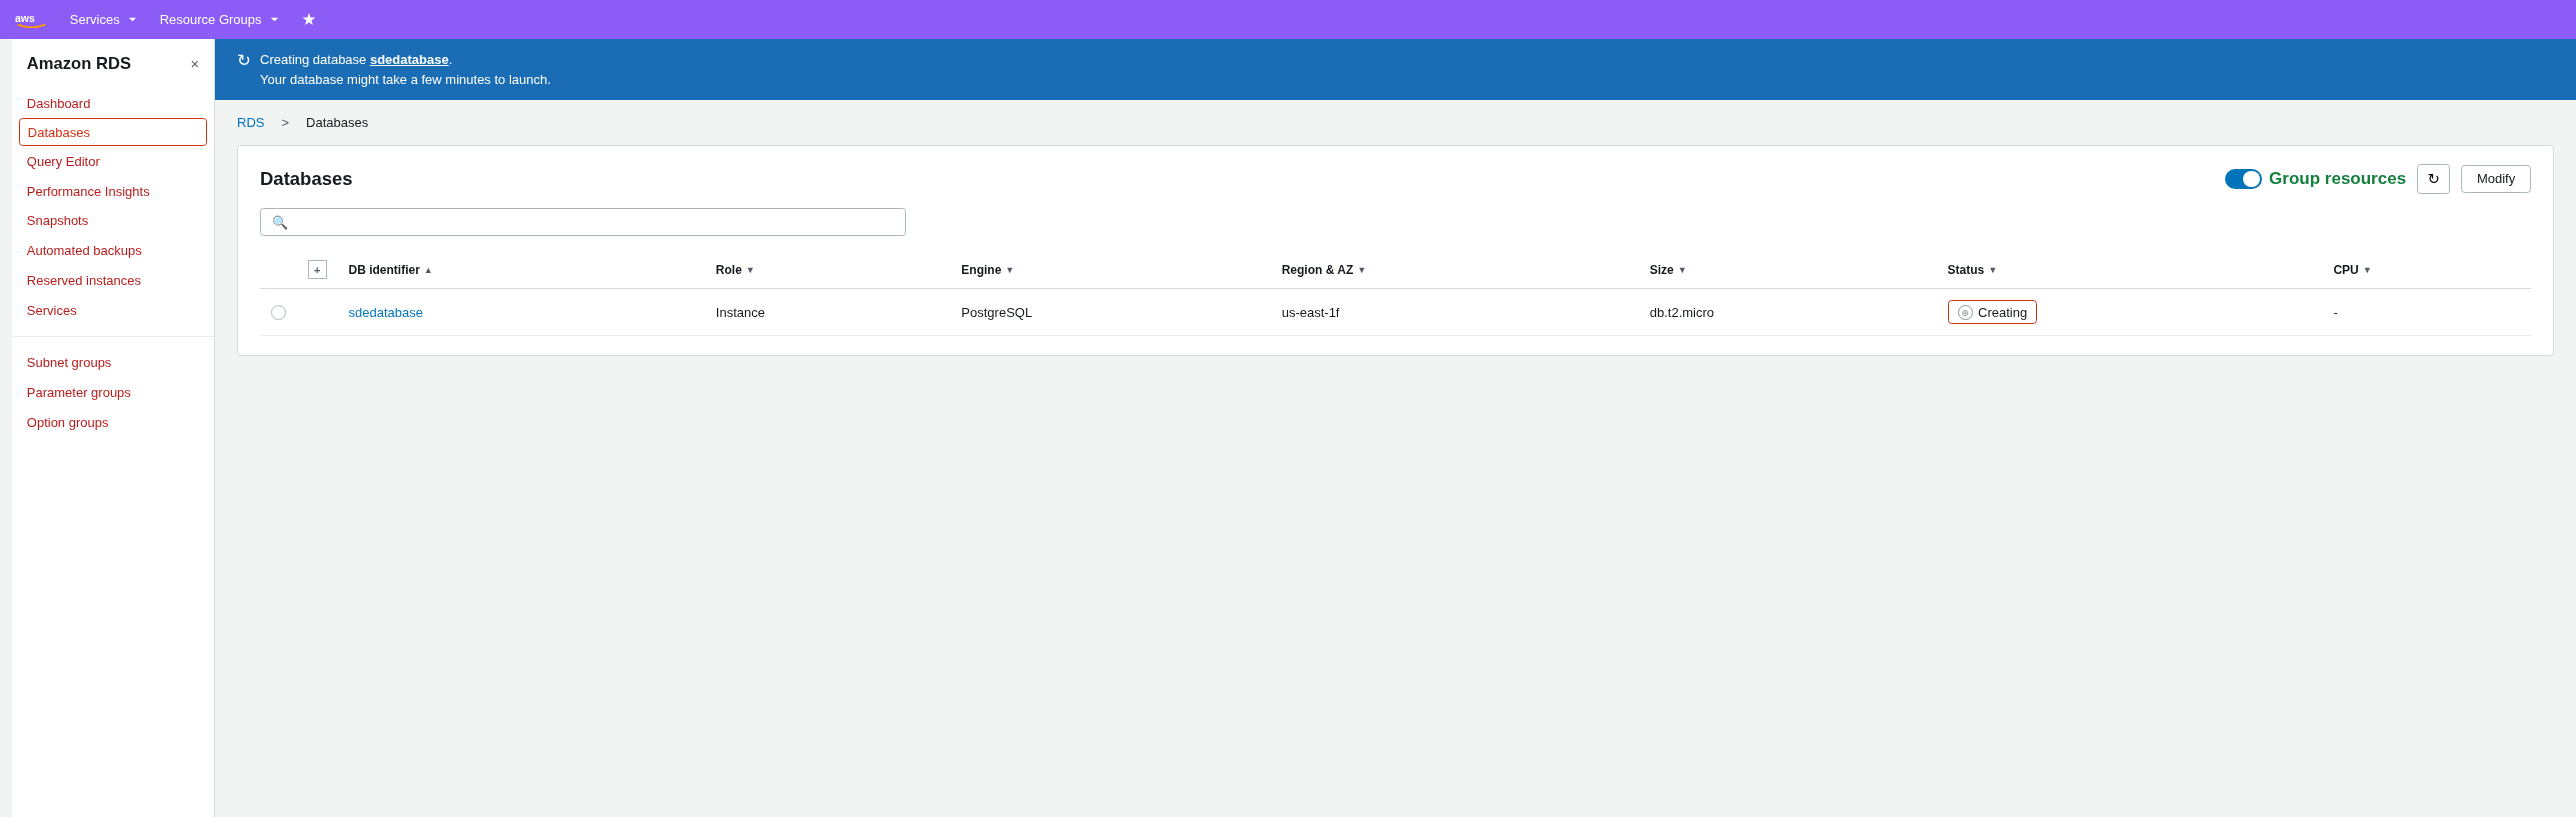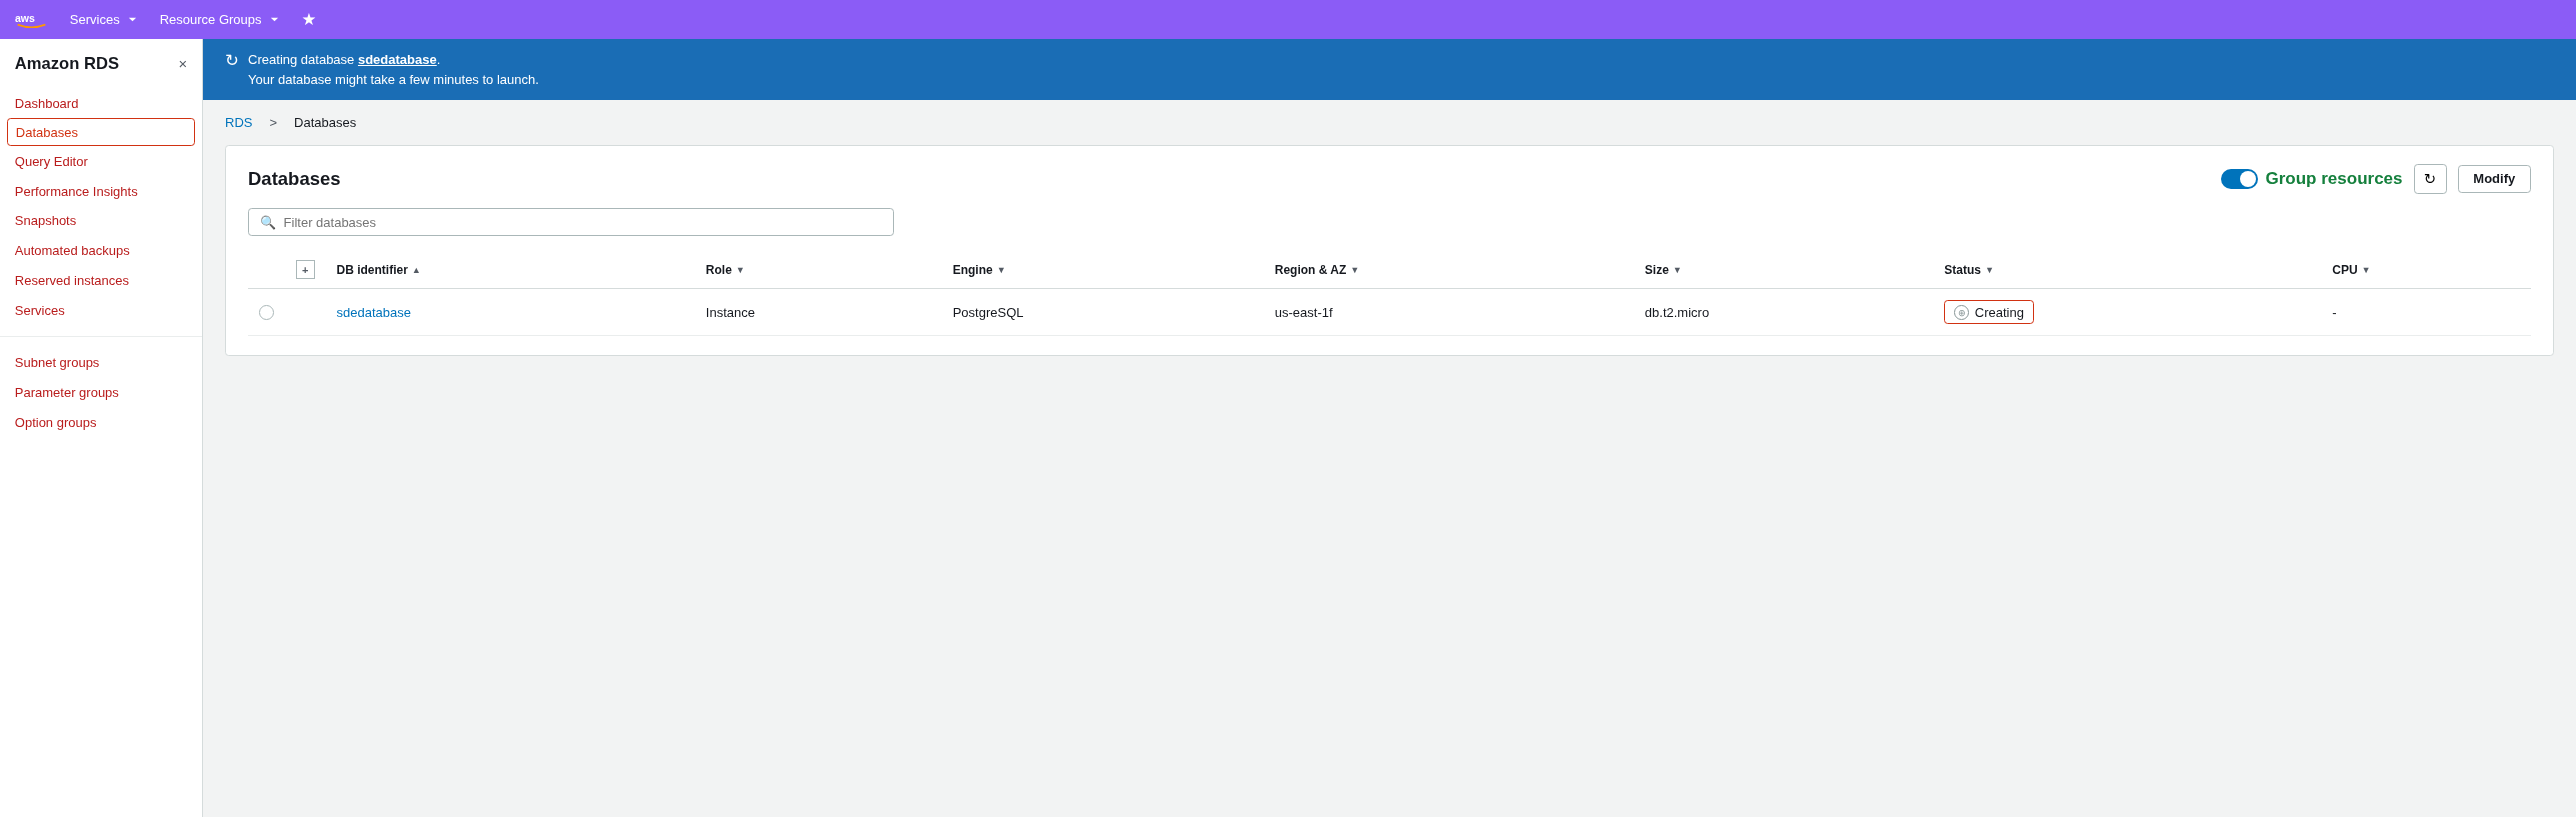--- a/index.html
+++ b/index.html
@@ -34,20 +34,21 @@
       gap: 7px;
       cursor: pointer;
     }
     .navbar-item svg { width: 11px; height: 11px; }
     .navbar-star { color: #fff; font-size: 16.6px; cursor: pointer; }
 
     
     .main-layout {
       display: flex;
       height: calc(100vh - 39px);
+      margin-left: 12px;
     }
 
     
     .sidebar {
       width: 203px;
       background: #fff;
       border-right: 0.9px solid #d5dbdb;
       padding: 14.8px 0;
       overflow-y: auto;
       flex-shrink: 0;
@@ -197,21 +198,20 @@
       font-size: 14.8px;
     }
     .btn-modify {
       border: 0.9px solid #aab7b8;
       background: #fff;
       border-radius: 3.7px;
       padding: 5.5px 14.8px;
       cursor: pointer;
       color: #16191f;
       font-size: 13px;
-      font-weight: bold;
     }
 
     
     .search-bar {
       display: flex;
       align-items: center;
       border: 0.9px solid #aab7b8;
       border-radius: 3.7px;
       padding: 5.5px 11px;
       gap: 7.4px;
@@ -379,21 +379,20 @@
             </div>
             <button class="btn-icon">
               <span>↻</span>
             </button>
             <button class="btn-modify">Modify</button>
           </div>
         </div>
 
         <div class="search-bar">
           <span class="search-icon">🔍</span>
-          <input class="search-input" type="text" placeholder="Filter databases" style="">
         </div>
 
         <table class="db-table">
           <thead>
             <tr>
               <th style="width:37px;"></th>
               <th style="width:37px;">
                 <div class="expand-icon">+</div>
               </th>
               <th class="sortable">

